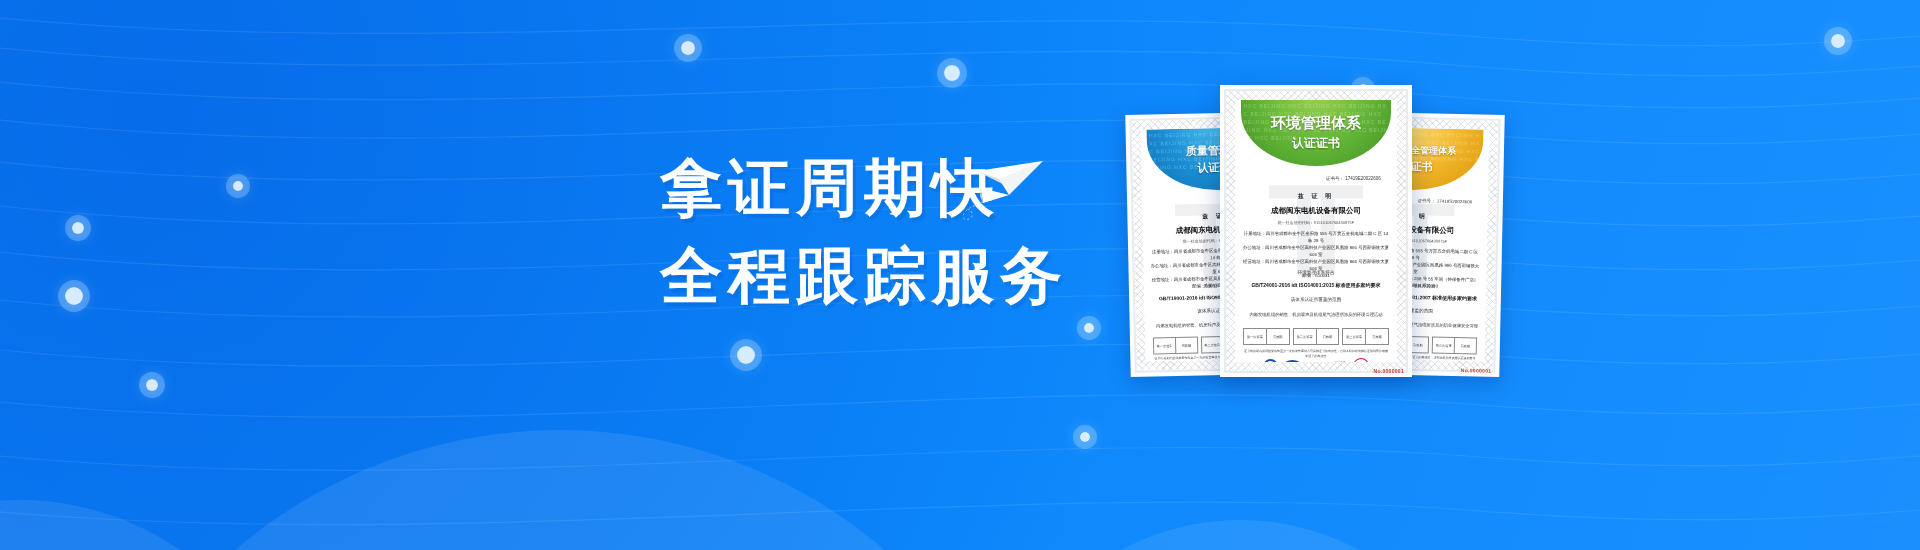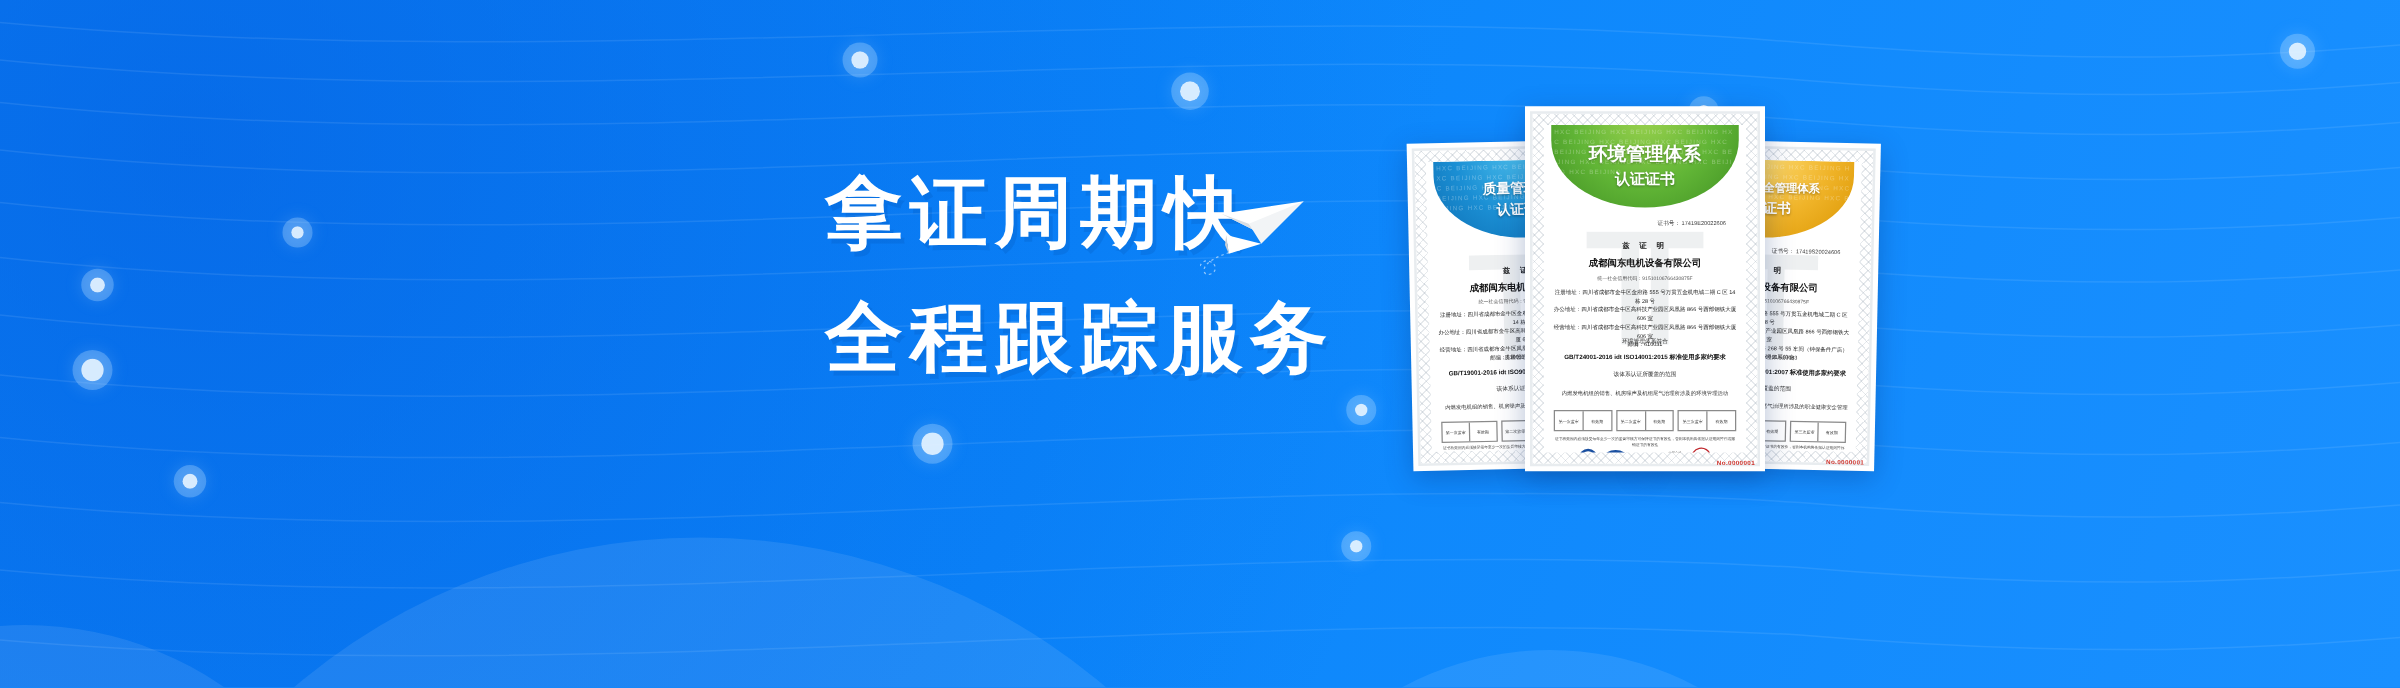--- a/index.html
+++ b/index.html
@@ -33,33 +33,33 @@
     position:absolute;
     border-radius:50%;
     background:rgba(233,245,255,0.92);
     box-shadow:0 0 0 7px rgba(190,225,255,0.30), 0 0 14px 7px rgba(190,225,255,0.18);
   }
 
   
   .headline {
     position:absolute;
     left:660px;
-    top:128px;
+    top:145px;
     z-index:6;
   }
   .headline .line {
     color:#ffffff;
     font-size:62px;
     font-weight:bold;
     letter-spacing:6px;
     line-height:86px;
     white-space:nowrap;
     text-shadow:3px 4px 0 rgba(0,70,160,0.17);
   }
-  .headline .line-2 { margin-top:14px; }
+  .headline .line-2 { margin-top:2px; }
 
   
   .plane { position:absolute; left:975px; top:155px; width:70px; height:60px; z-index:7; }
   .plane-trail { position:absolute; left:960px; top:196px; width:34px; height:26px; z-index:6; }
 
   
   .certs { position:absolute; left:1120px; top:85px; width:420px; height:300px; z-index:5; }
 
   .cert {
     position:absolute;

